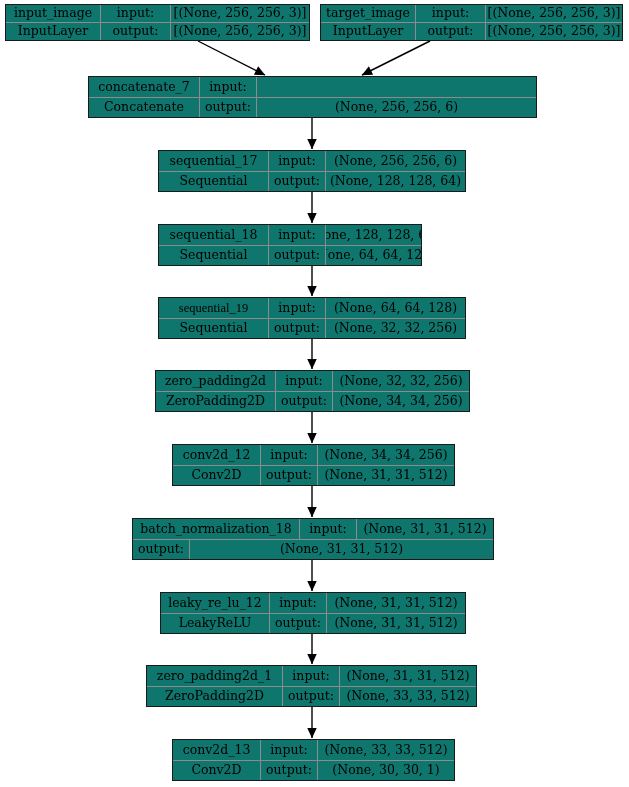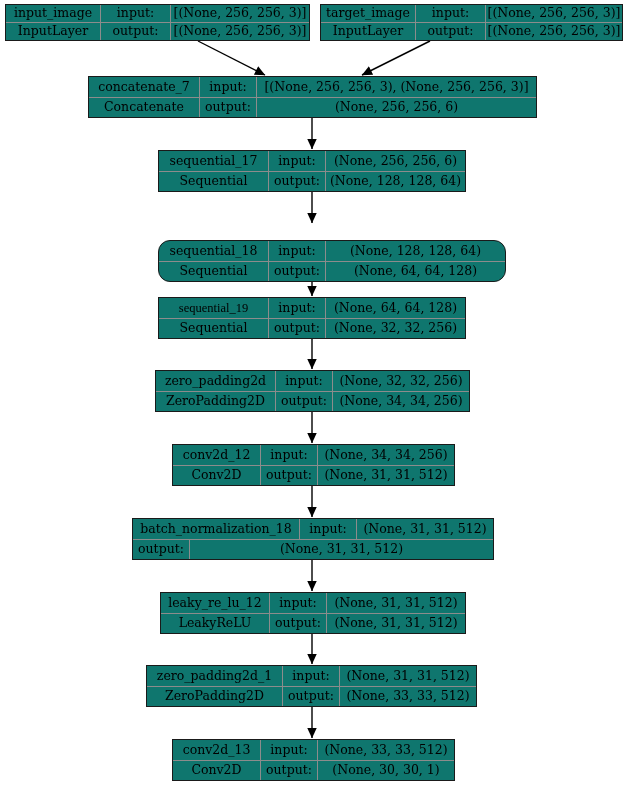--- a/index.html
+++ b/index.html
@@ -109,41 +109,40 @@
         <div class="node-row bot">
           <div class="cell c-name" style="width: 95px; flex: 0 0 95px; border-right-color: rgb(140, 140, 140);">InputLayer</div>
           <div class="cell c-io" style="width: 70px; flex: 0 0 70px; border-right-color: rgb(140, 140, 140);">output:</div>
           <div class="cell c-shape">[(None, 256, 256, 3)]</div>
         </div>
       </div>
       <div class="node" style="left: 88px; top: 76px; width: 449px; height: 42px; border-color: rgb(26, 26, 26);">
         <div class="node-row top" style="border-bottom-color: rgb(140, 140, 140);">
           <div class="cell c-name" style="width: 111px; flex: 0 0 111px; border-right-color: rgb(140, 140, 140);">concatenate_7</div>
           <div class="cell c-io" style="width: 57px; flex: 0 0 57px; border-right-color: rgb(140, 140, 140);">input:</div>
-          <div class="cell c-shape">[(None, 256, 256, 3), (None, 256, 256, 3)]</div>
         </div>
         <div class="node-row bot">
           <div class="cell c-name" style="width: 111px; flex: 0 0 111px; border-right-color: rgb(140, 140, 140);">Concatenate</div>
           <div class="cell c-io" style="width: 57px; flex: 0 0 57px; border-right-color: rgb(140, 140, 140);">output:</div>
           <div class="cell c-shape">(None, 256, 256, 6)</div>
         </div>
       </div>
       <div class="node" style="left: 158px; top: 150px; width: 308px; height: 42px; border-color: rgb(26, 26, 26);">
         <div class="node-row top" style="border-bottom-color: rgb(140, 140, 140);">
           <div class="cell c-name" style="width: 110px; flex: 0 0 110px; border-right-color: rgb(140, 140, 140);">sequential_17</div>
           <div class="cell c-io" style="width: 57px; flex: 0 0 57px; border-right-color: rgb(140, 140, 140);">input:</div>
           <div class="cell c-shape">(None, 256, 256, 6)</div>
         </div>
         <div class="node-row bot">
           <div class="cell c-name" style="width: 110px; flex: 0 0 110px; border-right-color: rgb(140, 140, 140);">Sequential</div>
           <div class="cell c-io" style="width: 57px; flex: 0 0 57px; border-right-color: rgb(140, 140, 140);">output:</div>
           <div class="cell c-shape">(None, 128, 128, 64)</div>
         </div>
       </div>
-      <div class="node" style="left: 158px; top: 240px; width: 348px; height: 42px; border-color: rgb(26, 26, 26); border-radius: 12px;">
+      <div class="node" style="left: 158px; top: 224px; width: 264px; height: 42px; border-color: rgb(26, 26, 26);">
         <div class="node-row top" style="border-bottom-color: rgb(140, 140, 140);">
           <div class="cell c-name" style="width: 110px; flex: 0 0 110px; border-right-color: rgb(140, 140, 140);">sequential_18</div>
           <div class="cell c-io" style="width: 57px; flex: 0 0 57px; border-right-color: rgb(140, 140, 140);">input:</div>
           <div class="cell c-shape">(None, 128, 128, 64)</div>
         </div>
         <div class="node-row bot">
           <div class="cell c-name" style="width: 110px; flex: 0 0 110px; border-right-color: rgb(140, 140, 140);">Sequential</div>
           <div class="cell c-io" style="width: 57px; flex: 0 0 57px; border-right-color: rgb(140, 140, 140);">output:</div>
           <div class="cell c-shape">(None, 64, 64, 128)</div>
         </div>

